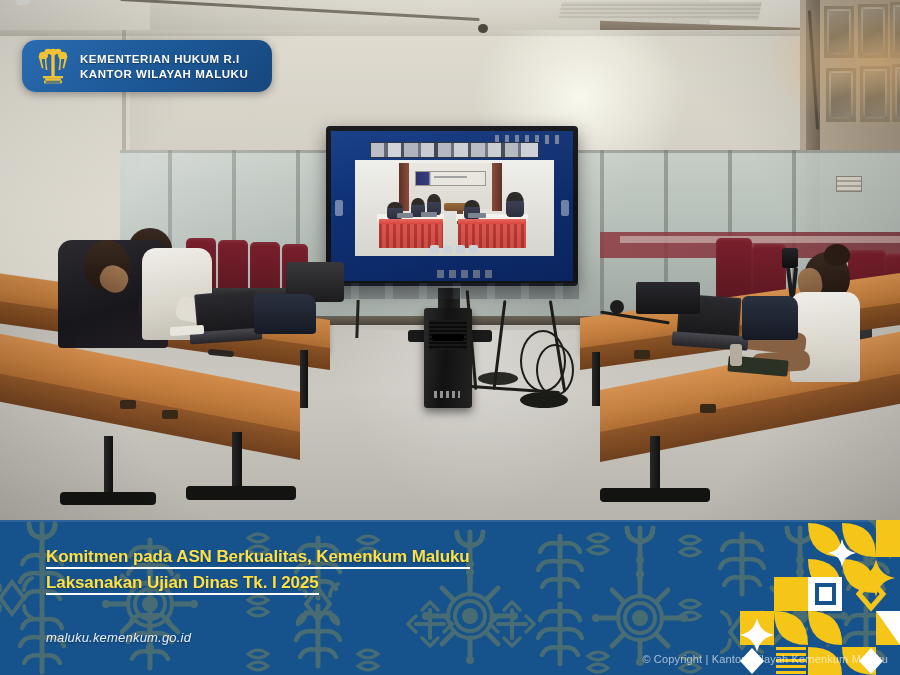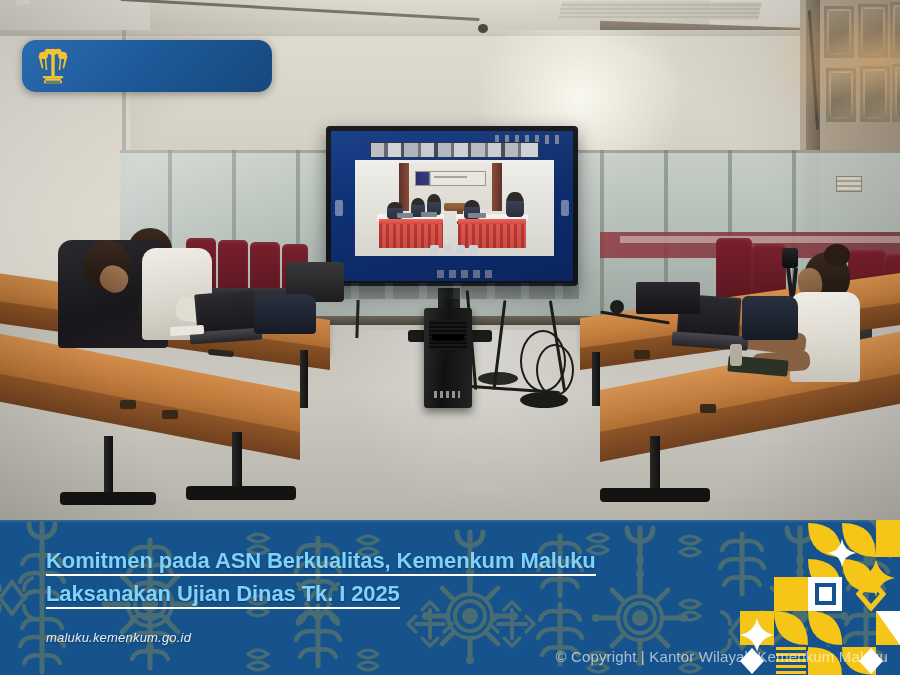--- a/index.html
+++ b/index.html
@@ -467,23 +467,23 @@
     position:absolute; left:0; bottom:0; width:900px; height:155px;
     background:#16528c;
     overflow:hidden;
   }
   .banner-pattern { position:absolute; inset:0; opacity:.55; }
   .banner-inner {
     position:absolute; left:0; top:0; right:0; bottom:0;
     padding: 24px 0 0 46px;
   }
   .headline {
-    color:#7dd3fc;
+    color:#fde047;
     font-family:"Liberation Sans", sans-serif;
-    font-size:22px; font-weight:bold; line-height:1.52;
+    font-size:17px; font-weight:bold; line-height:1.52;
     letter-spacing:-.1px;
     max-width: 620px;
     text-shadow: 0 1px 2px rgba(0,0,0,.35);
   }
   .headline span {
     border-bottom: 2px solid #ffffff;
     display:inline; padding-bottom:1px;
     box-decoration-break: clone;
     -webkit-box-decoration-break: clone;
   }
@@ -491,21 +491,21 @@
     position:absolute; left:46px; bottom:30px;
     color:#e9eef5; font-style: italic;
     font-family:"Liberation Sans", sans-serif;
     font-size:13px; letter-spacing:.2px;
     text-shadow: 0 1px 2px rgba(0,0,0,.35);
   }
   .copyright {
     position:absolute; right:12px; bottom:10px;
     color:rgba(255,255,255,.62);
     font-family:"Liberation Sans", sans-serif;
-    font-size:15px; letter-spacing:.15px;
+    font-size:11px; letter-spacing:.15px;
     z-index: 3;
   }
   .banner-motif {
     position:absolute; right:0; bottom:0; width:210px; height:160px;
     z-index: 2;
   }
   .banner-topline {
     position:absolute; left:0; top:0; width:900px; height:2px;
     background: rgba(255,255,255,.10);
   }
@@ -722,20 +722,24 @@
         <rect x="27" y="12" width="6" height="40"></rect>
         <path d="M12 52 h36 v4 h-36z"></path>
         <path d="M16 56 h28 v4 h-28z"></path>
         <rect x="14" y="60" width="32" height="5"></rect>
       </g>
       <g fill="#1c5795">
         <rect x="17" y="61" width="26" height="1.2"></rect>
         <rect x="17" y="63" width="26" height="1.2"></rect>
       </g>
     </svg>
+    <div class="badge-text">
+      <div class="badge-line">KEMENTERIAN HUKUM R.I</div>
+      <div class="badge-line">KANTOR WILAYAH MALUKU</div>
+    </div>
   </div>
 
   <div class="banner">
     <div class="banner-topline"></div>
 
     <svg class="banner-pattern" viewBox="0 0 900 155" preserveAspectRatio="none">
       <defs>
         <g id="trident">
           <path d="M0 -26 v52 M-13 -26 q0 12 13 14 q13 -2 13 -14" stroke="#77855c" stroke-width="5" fill="none" stroke-linecap="round"></path>
           <circle cx="0" cy="6" r="4" fill="#77855c"></circle>

